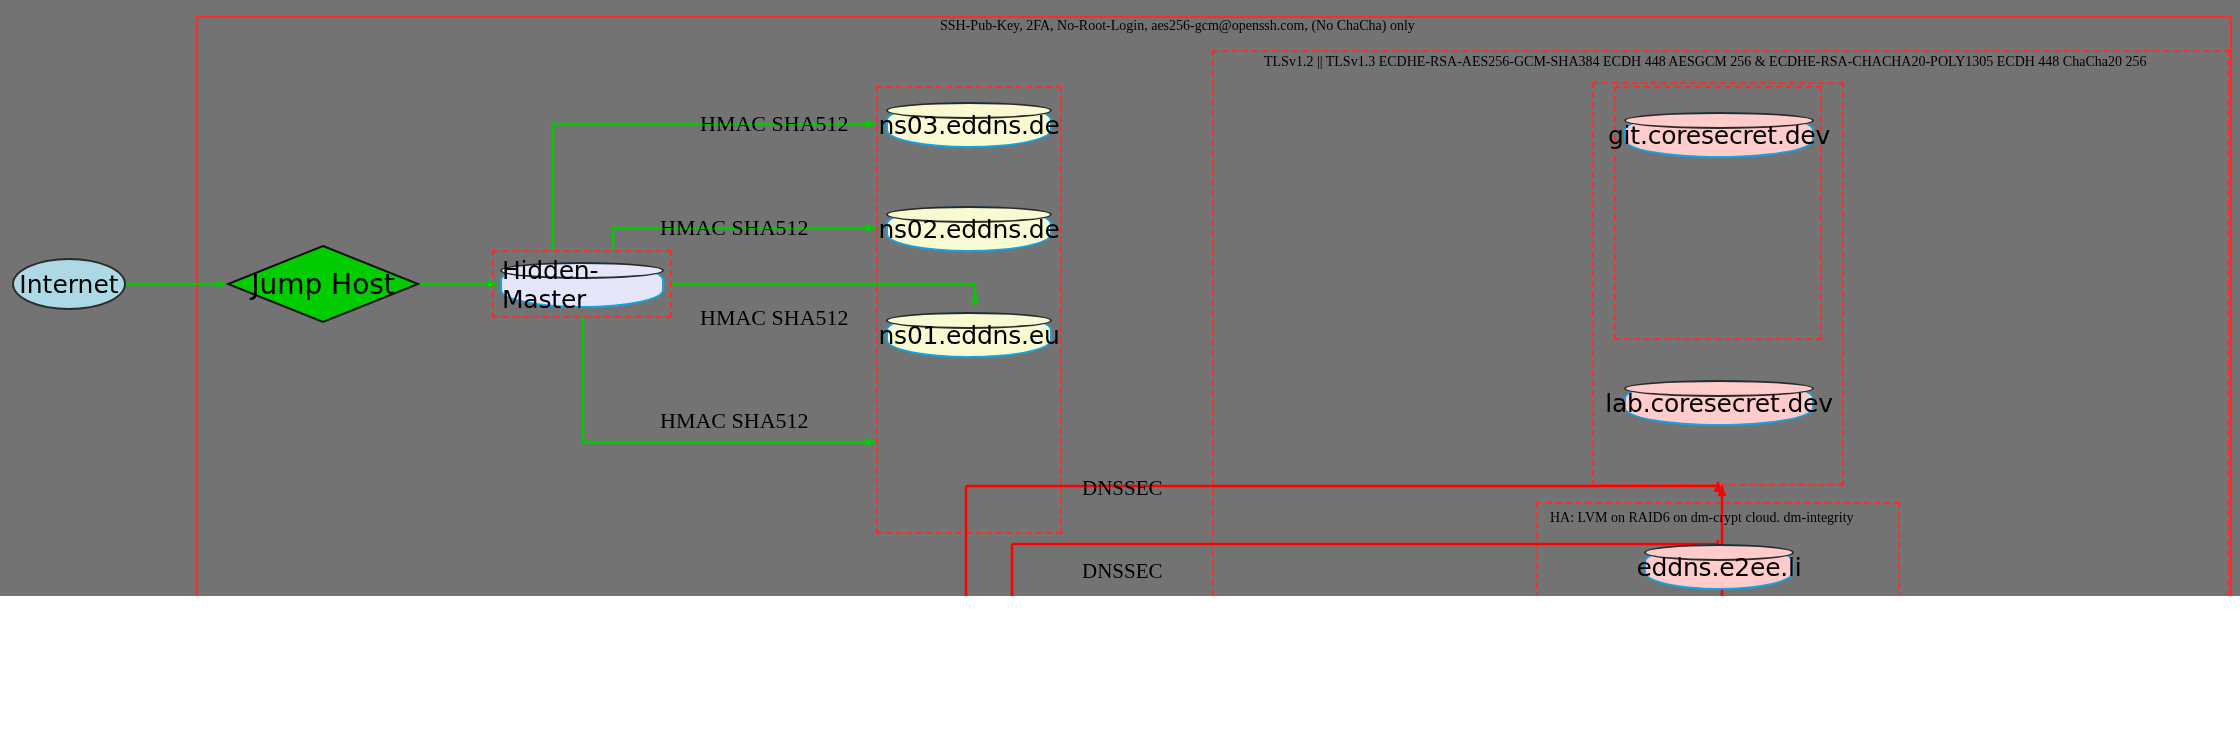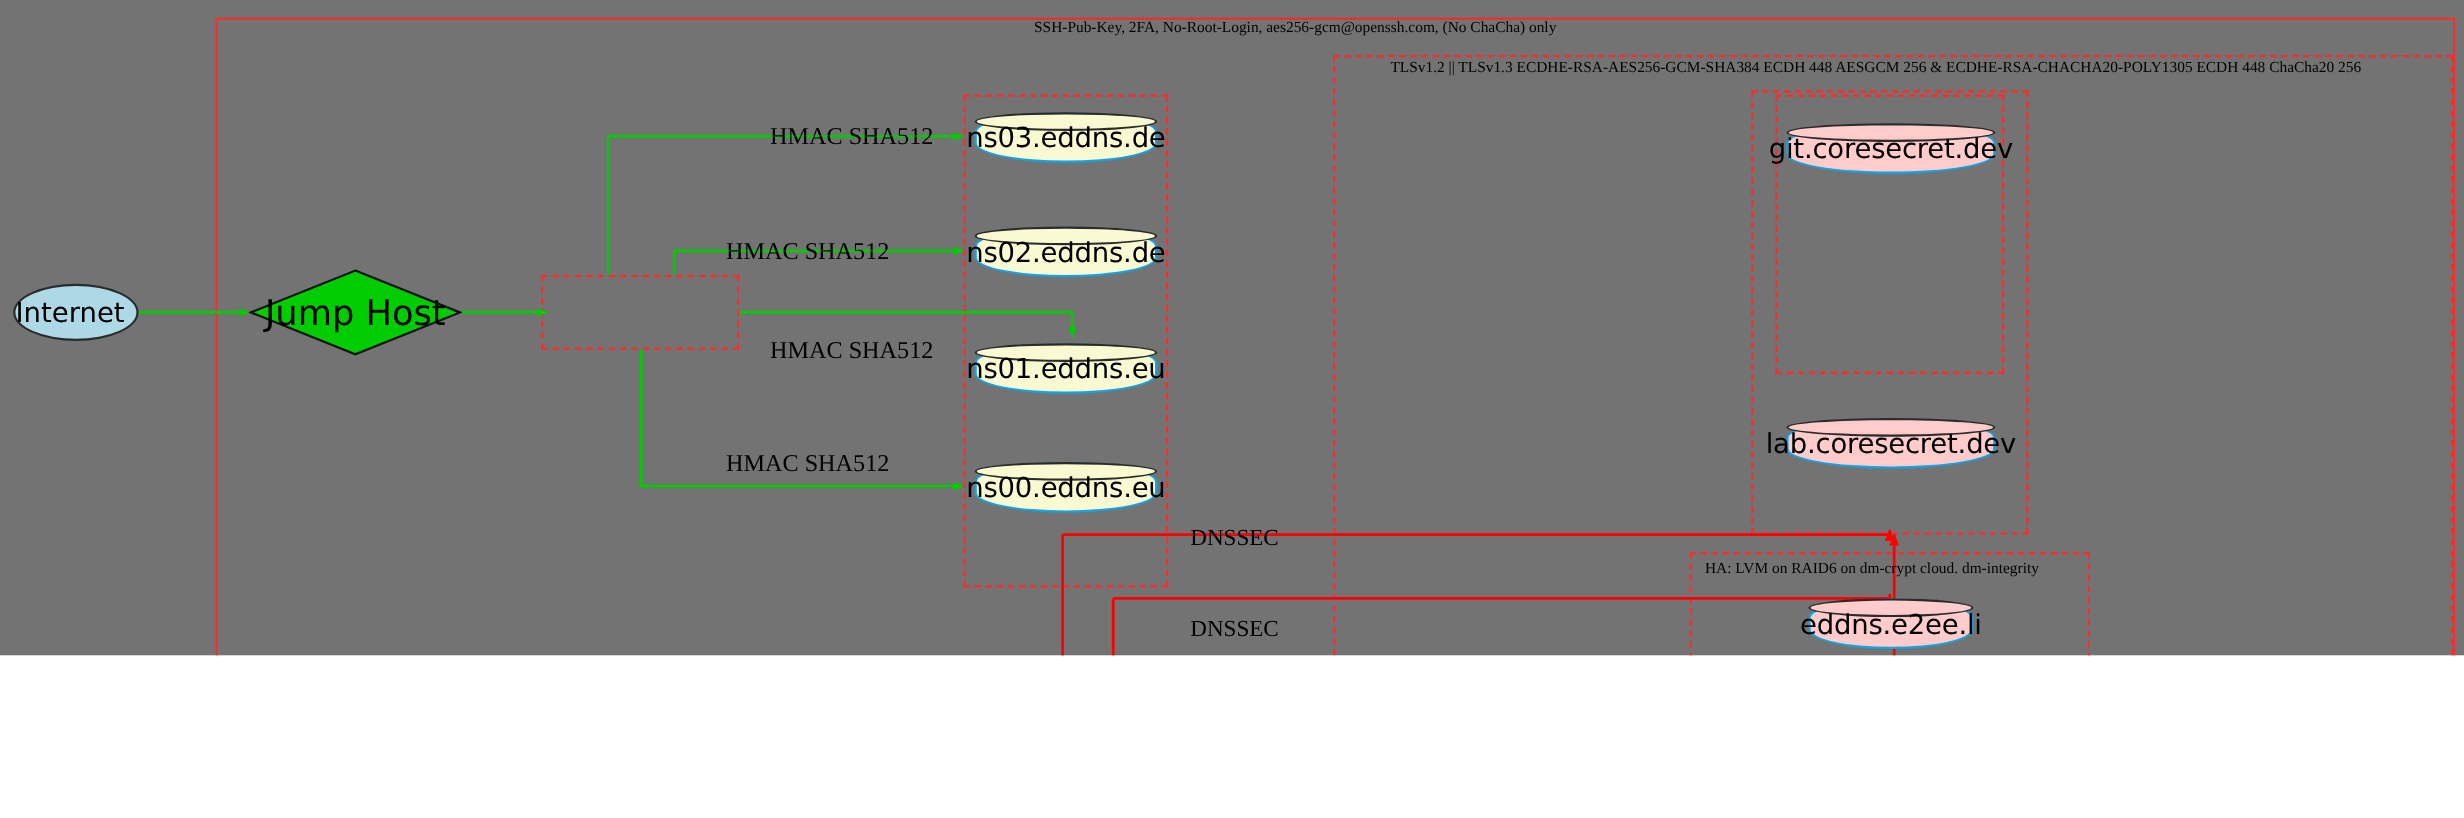--- a/index.html
+++ b/index.html
@@ -6,25 +6,25 @@
   body{font-family:"Liberation Sans",sans-serif;}
   #stage{position:relative;width:2240px;height:596px;background:#737373;overflow:hidden;}
   svg#wires{position:absolute;left:0;top:0;width:2240px;height:744px;}
   .cyl{position:absolute;box-sizing:border-box;border:2px solid #0ea5e9;border-radius:50%/18px;
        display:flex;align-items:center;justify-content:center;font-size:25px;color:#000;
        font-family:"DejaVu Sans",sans-serif;letter-spacing:-0.2px;}
   .cyl::before{content:"";position:absolute;left:-2px;right:-2px;top:-2px;height:17px;
        border:2px solid #2b2b2b;border-radius:50%;box-sizing:border-box;background:inherit;}
   .cyl span{position:relative;z-index:2;}
   .ellipse{position:absolute;box-sizing:border-box;border:2px solid #2b2b2b;border-radius:50%;
-       display:flex;align-items:center;justify-content:flex-start;font-size:25px;color:#000;
+       display:flex;align-items:center;justify-content:center;font-size:25px;color:#000;
        font-family:"DejaVu Sans",sans-serif;background:#add8e6;}
   .diamond-wrap{position:absolute;display:flex;align-items:center;justify-content:center;}
   .diamond-wrap svg{position:absolute;left:0;top:0;}
-  .diamond-wrap span{position:relative;z-index:3;font-size:32px;color:#000;
+  .diamond-wrap span{position:relative;z-index:3;font-size:28px;color:#000;
        font-family:"DejaVu Sans",sans-serif;}
   .dbox{position:absolute;box-sizing:border-box;border:2px dashed #ff2a2a;background:transparent;}
   .sbox{position:absolute;box-sizing:border-box;border:2px solid #ff2a2a;background:transparent;}
   .lbl{position:absolute;font-family:"Liberation Serif",serif;color:#000;white-space:nowrap;}
   .lbl-sm{font-size:14px;}
   .lbl-md{font-size:21px;margin-top:24px;}
   .lbl-edge{font-size:22px;font-family:"Liberation Serif",serif;}
 </style>
 </head>
 <body>
@@ -100,36 +100,36 @@
     <span>Internet</span>
   </div>
 
   <div class="diamond-wrap" style="left:226px;top:244px;width:194px;height:80px;">
     <svg width="194" height="80" viewBox="0 0 194 80">
       <polygon points="97,2 192,40 97,78 2,40" fill="#00cc00" stroke="#111" stroke-width="2"></polygon>
     </svg>
     <span>Jump Host</span>
   </div>
 
+  <div class="cyl" style="left:500px;top:262px;width:164px;height:46px;background:#e6e6fa;">
+    <span>Hidden-Master</span>
+  </div>
 
   <div class="cyl" style="left:886px;top:102px;width:166px;height:46px;background:#fafad2;">
     <span>ns03.eddns.de</span>
   </div>
 
   <div class="cyl" style="left:886px;top:206px;width:166px;height:46px;background:#fafad2;">
     <span>ns02.eddns.de</span>
   </div>
 
   <div class="cyl" style="left:886px;top:312px;width:166px;height:46px;background:#fafad2;">
     <span>ns01.eddns.eu</span>
   </div>
 
-  <div class="cyl" style="left:886px;top:420px;width:166px;height:46px;background:#fafad2;">
-    <span>ns00.eddns.eu</span>
-  </div>
 
   <div class="cyl" style="left:1624px;top:112px;width:190px;height:46px;background:#ffcccb;">
     <span>git.coresecret.dev</span>
   </div>
 
 
   <div class="cyl" style="left:1624px;top:380px;width:190px;height:46px;background:#ffcccb;">
     <span>lab.coresecret.dev</span>
   </div>
 

